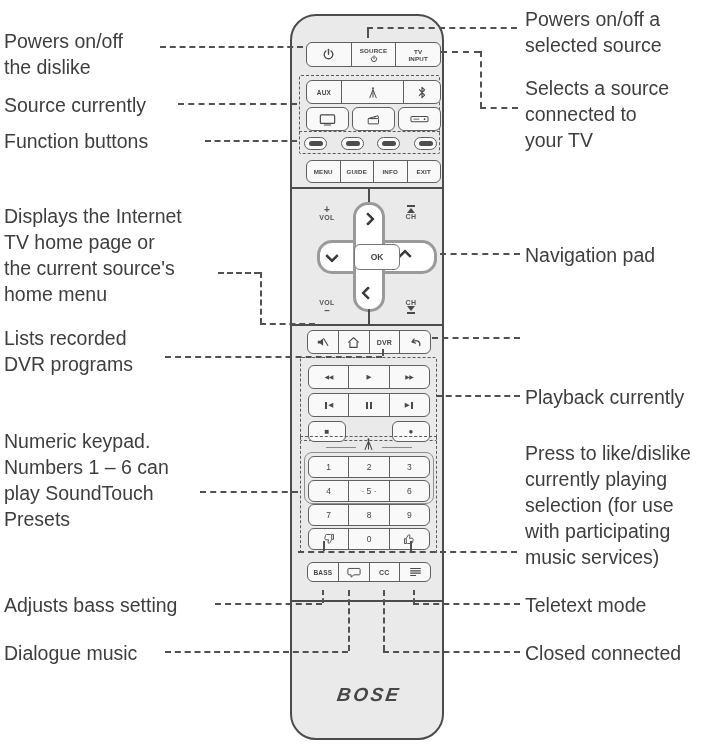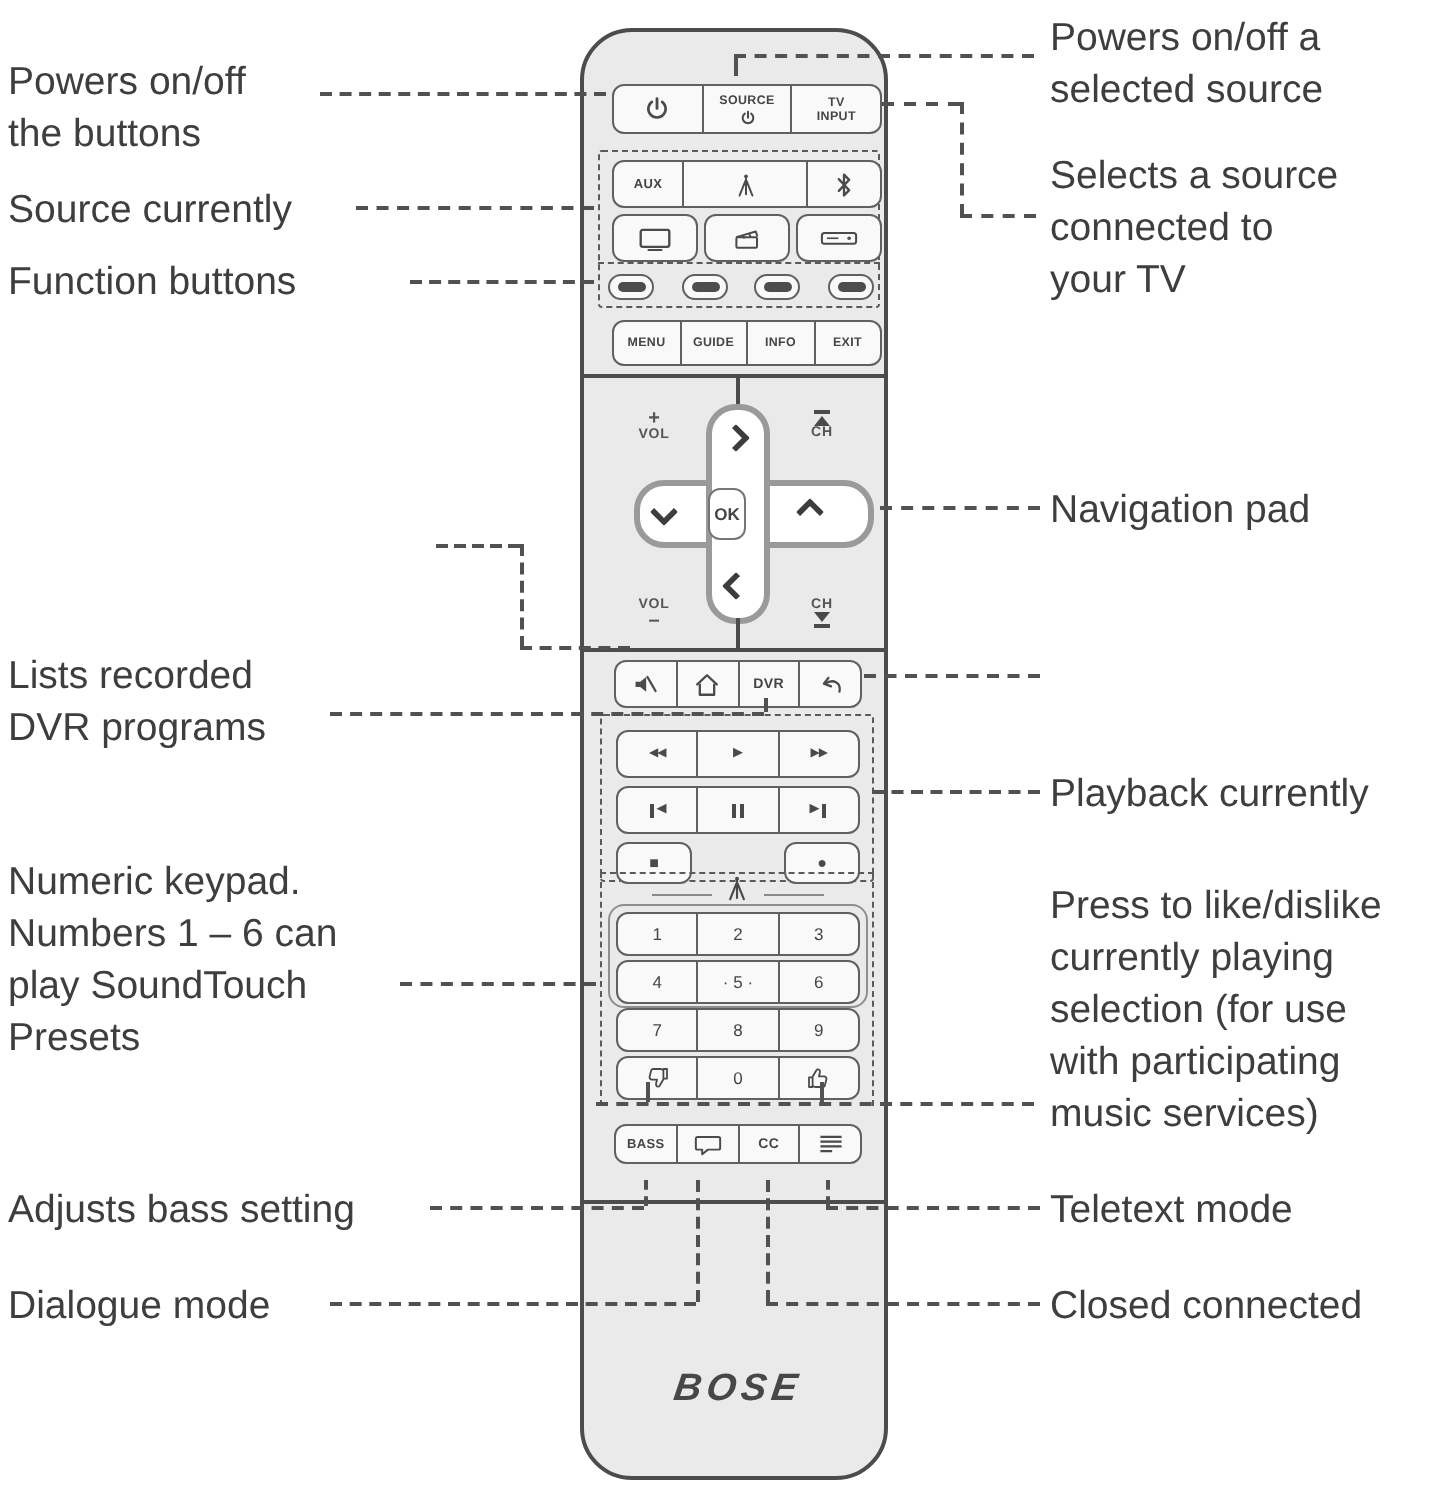--- a/index.html
+++ b/index.html
@@ -63,31 +63,35 @@
         transform:skewX(-8deg);color:#474747;}
   .logo{position:absolute;left:0;top:668px;width:154px;text-align:center;}
   svg{display:block;}
 </style>
 </head>
 <body>
 
 <div class="canvas">
 
   <div class="lbl" style="left:4px;top:28px">Powers on/off
-the buttons</div>
+the dislike</div>
   <div class="lbl" style="left:4px;top:92px">Source currently</div>
   <div class="lbl" style="left:4px;top:128px">Function buttons</div>
+  <div class="lbl" style="left:4px;top:203px">Displays the Internet
+TV home page or
+the current source's
+home menu</div>
   <div class="lbl" style="left:4px;top:325px">Lists recorded
 DVR programs</div>
   <div class="lbl" style="left:4px;top:428px">Numeric keypad.
 Numbers 1 – 6 can
 play SoundTouch
 Presets</div>
   <div class="lbl" style="left:4px;top:592px">Adjusts bass setting</div>
-  <div class="lbl" style="left:4px;top:640px">Dialogue mode</div>
+  <div class="lbl" style="left:4px;top:640px">Dialogue music</div>
 
   <div class="lbl lbl-r" style="left:525px;top:6px">Powers on/off a
 selected source</div>
   <div class="lbl lbl-r" style="left:525px;top:75px">Selects a source
 connected to
 your TV</div>
   <div class="lbl lbl-r" style="left:525px;top:242px">Navigation pad</div>
   <div class="lbl lbl-r" style="left:525px;top:384px">Playback currently</div>
   <div class="lbl lbl-r" style="left:525px;top:592px">Teletext mode</div>
   <div class="lbl lbl-r" style="left:525px;top:440px">Press to like/dislike
@@ -257,21 +261,21 @@
         </span>
     </div>
 
     <div class="pad-arm" style="left:25px;top:224px;width:120px;height:34px"></div>
     <div class="pad-arm" style="left:61px;top:186px;width:32px;height:110px"></div>
     <div class="pad-core" style="left:64px;top:227px;width:26px;height:28px"></div>
     <span class="chev up" style="left:71px;top:198px"></span>
     <span class="chev down" style="left:71px;top:272px"></span>
     <span class="chev left" style="left:35px;top:235px"></span>
     <span class="chev right" style="left:108px;top:235px"></span>
-    <div class="okbtn" style="left:62px;top:228px;width:19px;height:26px">
+    <div class="okbtn" style="left:62px;top:228px;width:46px;height:26px">
       <span>OK</span>
     </div>
 
     <div class="stub" style="left:76px;top:293px;height:15px"></div>
     <div class="div-line" style="top:308px"></div>
 
     <div class="grp" style="left:15px;top:314px;width:124px;height:24px">
       <div class="cell">
         <span>
           <svg width="13" height="12" viewBox="0 0 22 20">

